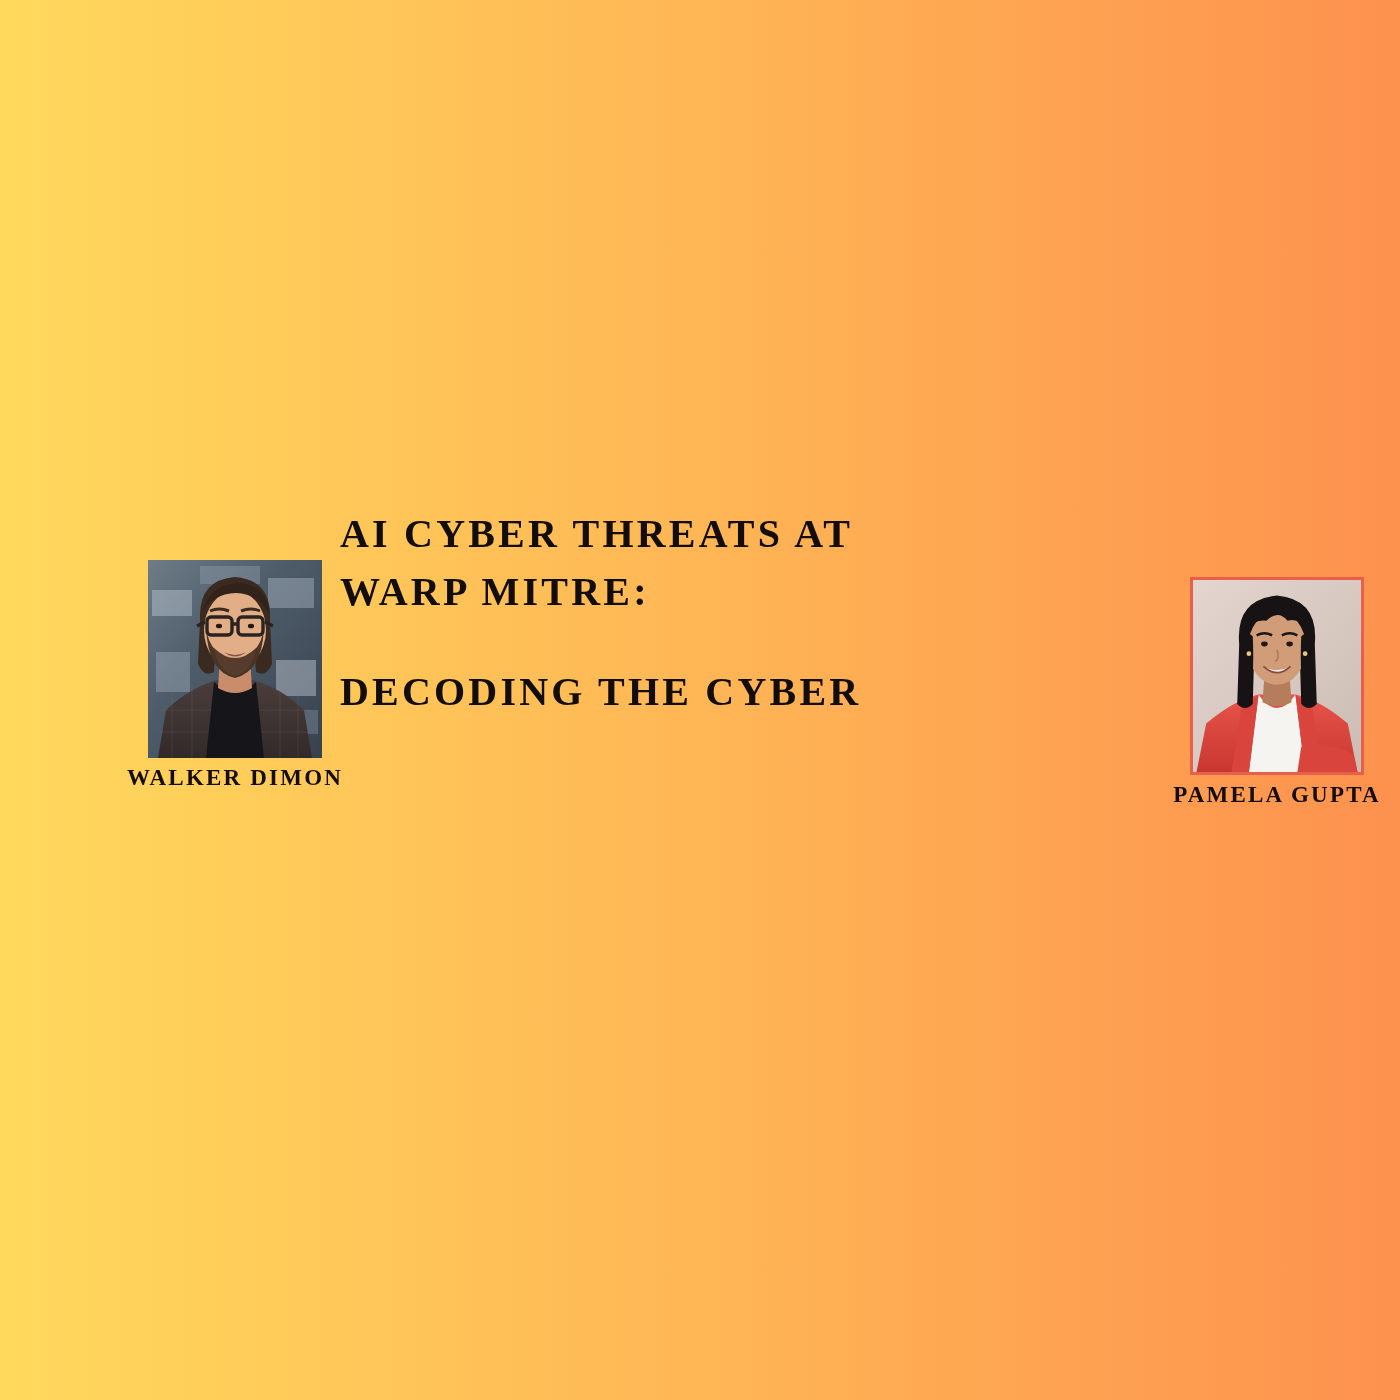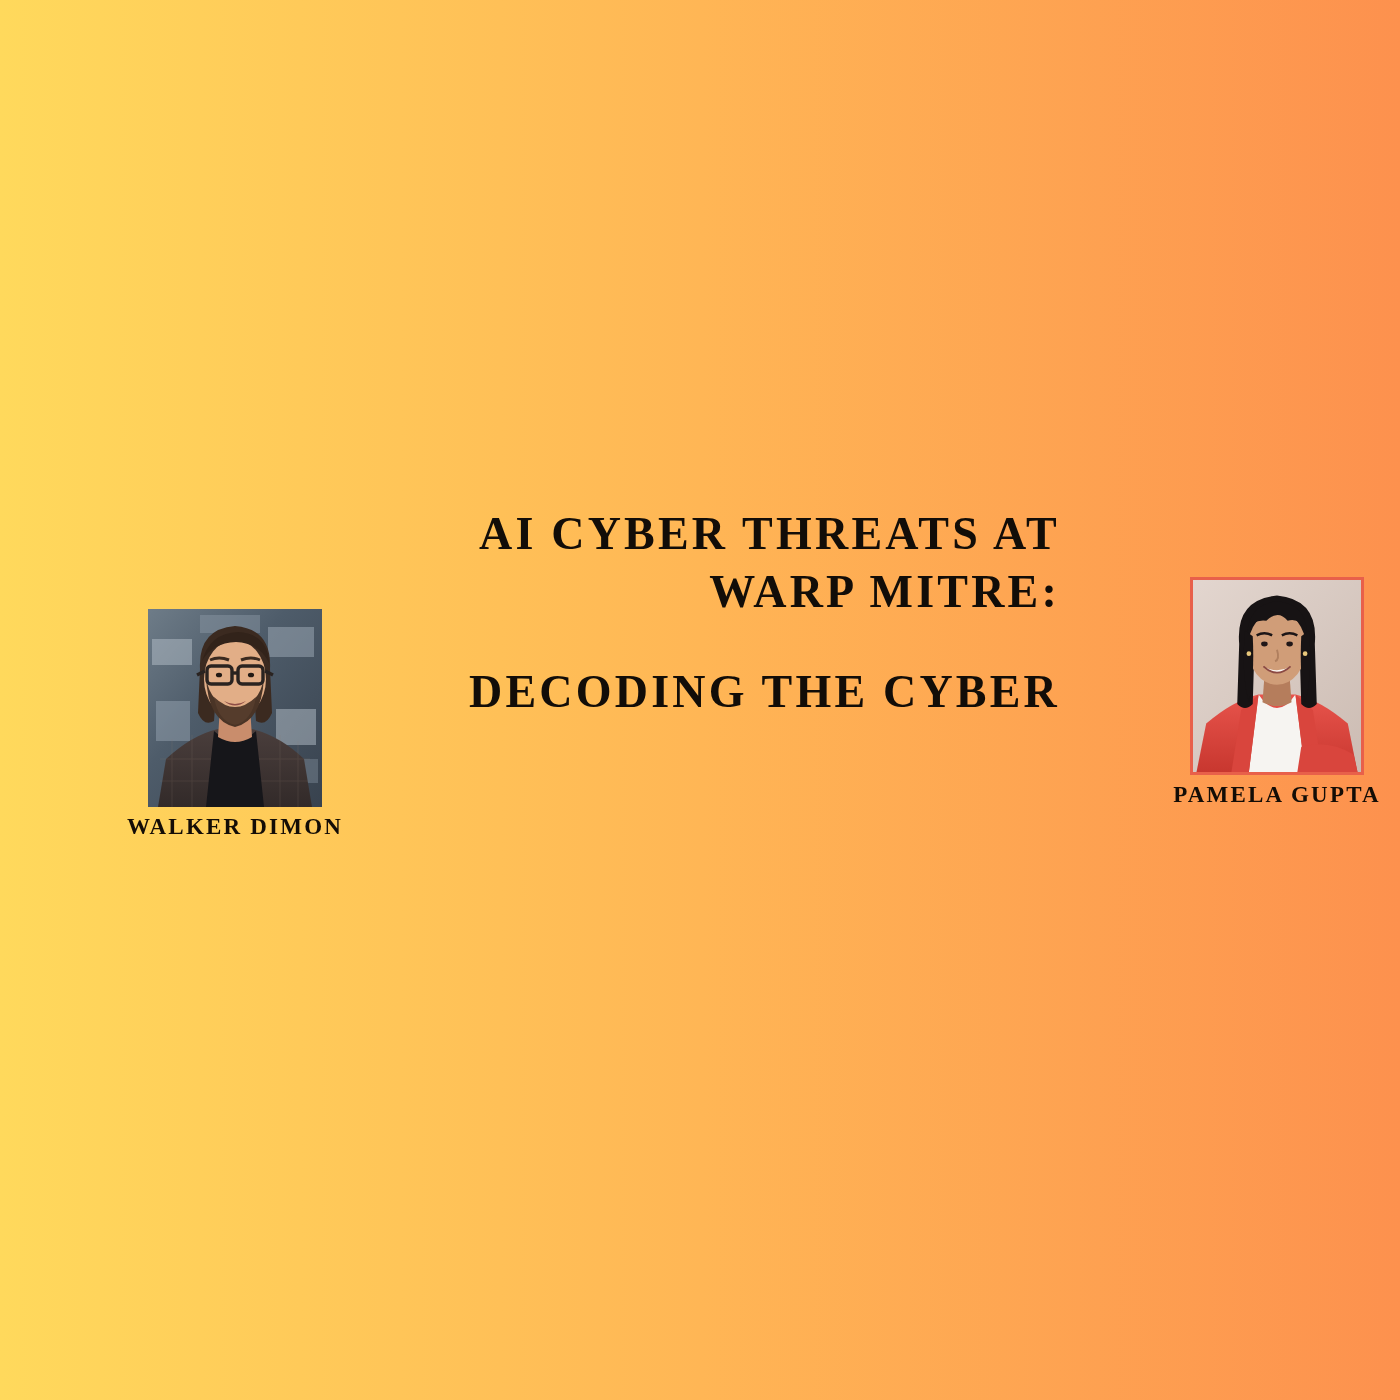--- a/index.html
+++ b/index.html
@@ -20,37 +20,37 @@
     background: linear-gradient(90deg, #FFD95C 0%, #FFB655 50%, #FD914E 100%);
     overflow: hidden;
   }
 
   
   .title-block {
     position: absolute;
     left: 340px;
     top: 505px;
     width: 720px;
-    text-align: right;
+    text-align: left;
     color: #120d08;
     font-family: "Liberation Serif", serif;
     font-weight: bold;
-    font-size: 46px;
+    font-size: 40px;
     line-height: 58px;
     letter-spacing: 3.2px;
   }
   .title-line { display: block; white-space: nowrap; }
   .title-gap { display: block; height: 42px; }
 
   
   .speaker {
     position: absolute;
     text-align: center;
   }
-  .speaker-left  { left: 110px;  top: 609px; width: 250px; text-align: center; }
+  .speaker-left  { left: 110px;  top: 560px; width: 250px; text-align: center; }
   .speaker-right { left: 1152px; top: 577px; width: 250px; }
 
   .photo-frame {
     position: relative;
     width: 174px;
     height: 198px;
     margin: 0 auto;
     overflow: hidden;
   }
   .photo-frame.bordered { border: 3px solid #E8604A; box-sizing: border-box; }

